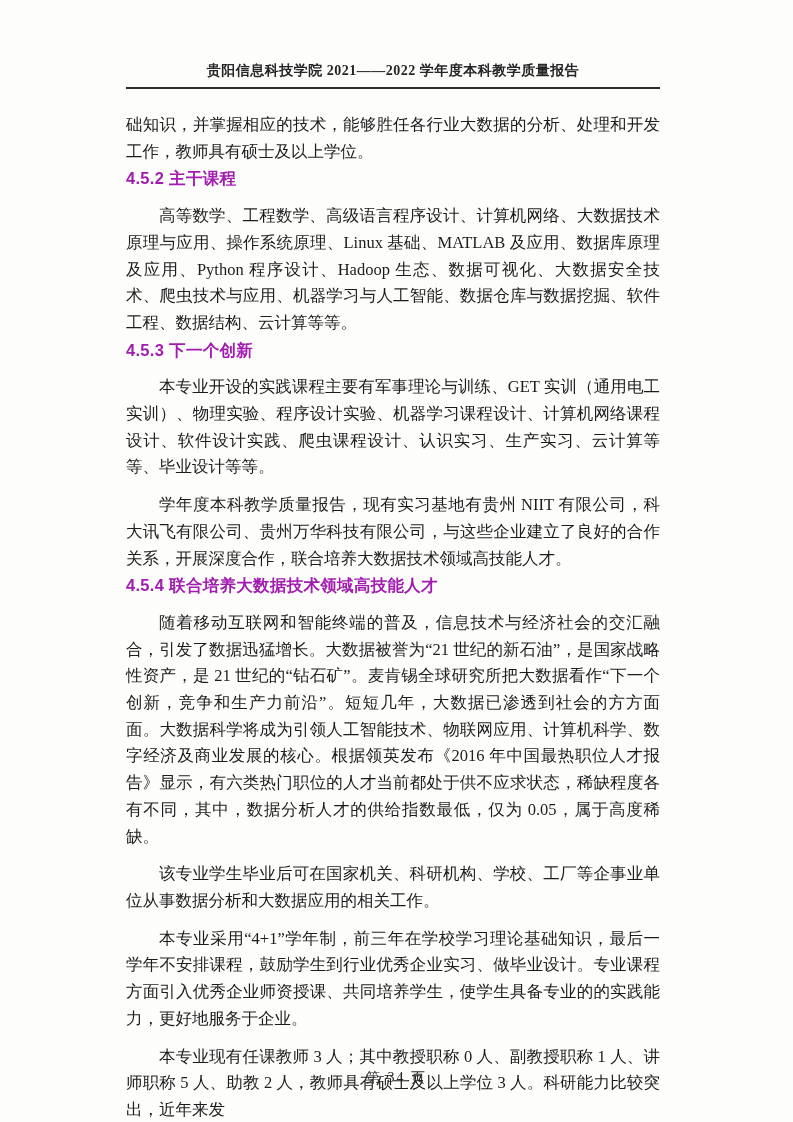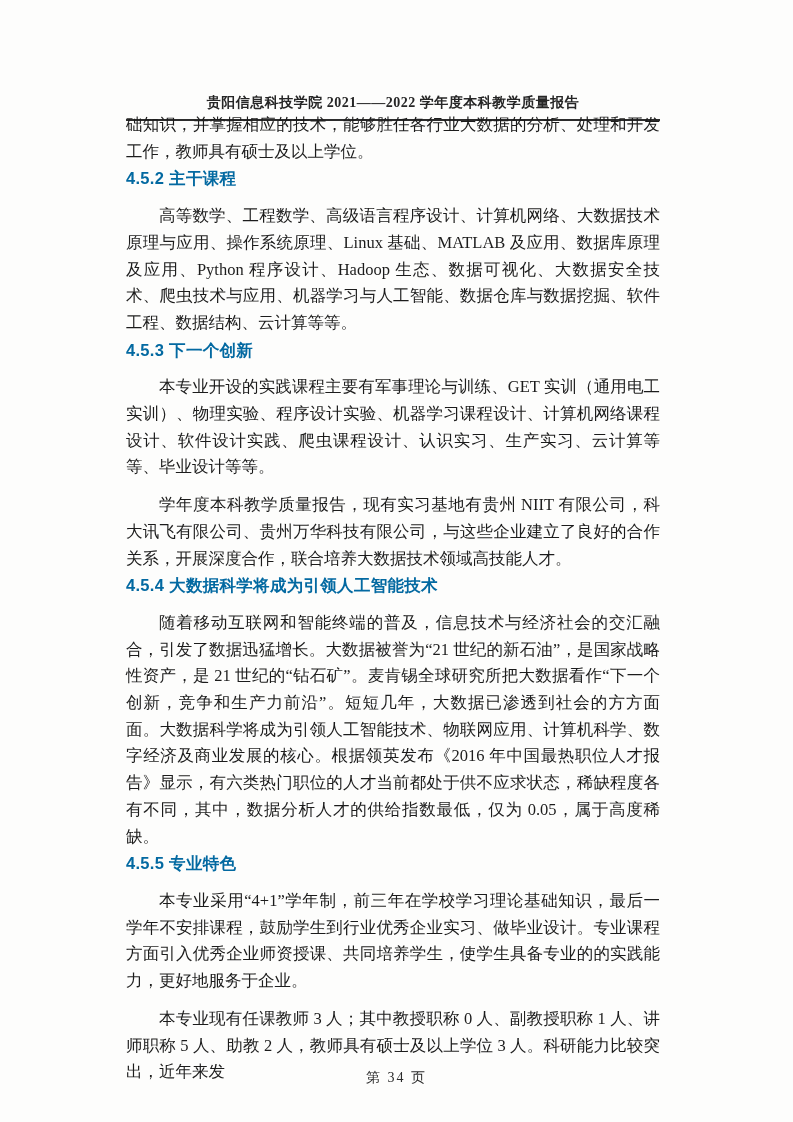--- a/index.html
+++ b/index.html
@@ -16,21 +16,20 @@
     color: #1e1e1e;
     overflow: hidden;
     font-family: "Liberation Serif", "DejaVu Serif", serif;
   }
   .header {
     position: absolute;
     top: 62px;
     left: 126px;
     width: 534px;
     text-align: center;
-    margin-top: 32px;
   }
   .header-title {
     font-size: 14px;
     font-weight: bold;
     letter-spacing: 0.5px;
     color: #262626;
     white-space: nowrap;
   }
   .header-rule {
     margin-top: 7px;
@@ -55,21 +54,21 @@
     text-indent: 2em;
     margin-top: 11px;
   }
   .content h3.heading {
     margin: 0;
     font-family: "Liberation Sans", "DejaVu Sans", sans-serif;
     font-weight: 600;
     font-size: 16.5px;
     line-height: 26.7px;
     letter-spacing: 0.3px;
-    color: #0369a1;
+    color: #a21caf;
     text-align: left;
   }
   .footer {
     position: absolute;
     top: 1068px;
     left: 0;
     width: 100%;
     text-align: center;
   }
   .page-number {
@@ -88,23 +87,23 @@
     <hr class="header-rule">
   </div>
 
   <div class="content">
       <p class="para">础知识，并掌握相应的技术，能够胜任各行业大数据的分析、处理和开发工作，教师具有硕士及以上学位。</p>
       <h3 class="heading">4.5.2 主干课程</h3>
       <p class="para indent">高等数学、工程数学、高级语言程序设计、计算机网络、大数据技术原理与应用、操作系统原理、Linux 基础、MATLAB 及应用、数据库原理及应用、Python 程序设计、Hadoop 生态、数据可视化、大数据安全技术、爬虫技术与应用、机器学习与人工智能、数据仓库与数据挖掘、软件工程、数据结构、云计算等等。</p>
       <h3 class="heading">4.5.3 下一个创新</h3>
       <p class="para indent">本专业开设的实践课程主要有军事理论与训练、GET 实训（通用电工实训）、物理实验、程序设计实验、机器学习课程设计、计算机网络课程设计、软件设计实践、爬虫课程设计、认识实习、生产实习、云计算等等、毕业设计等等。</p>
       <p class="para indent">学年度本科教学质量报告，现有实习基地有贵州 NIIT 有限公司，科大讯飞有限公司、贵州万华科技有限公司，与这些企业建立了良好的合作关系，开展深度合作，联合培养大数据技术领域高技能人才。</p>
-      <h3 class="heading">4.5.4 大数据科学将成为引领人工智能技术</h3>
+      <h3 class="heading">4.5.4 联合培养大数据技术领域高技能人才</h3>
       <p class="para indent">随着移动互联网和智能终端的普及，信息技术与经济社会的交汇融合，引发了数据迅猛增长。大数据被誉为“21 世纪的新石油”，是国家战略性资产，是 21 世纪的“钻石矿”。麦肯锡全球研究所把大数据看作“下一个创新，竞争和生产力前沿”。短短几年，大数据已渗透到社会的方方面面。大数据科学将成为引领人工智能技术、物联网应用、计算机科学、数字经济及商业发展的核心。根据领英发布《2016 年中国最热职位人才报告》显示，有六类热门职位的人才当前都处于供不应求状态，稀缺程度各有不同，其中，数据分析人才的供给指数最低，仅为 0.05，属于高度稀缺。</p>
-      <h3 class="heading">4.5.5 专业特色</h3>
+      <p class="para indent">该专业学生毕业后可在国家机关、科研机构、学校、工厂等企事业单位从事数据分析和大数据应用的相关工作。</p>
       <p class="para indent">本专业采用“4+1”学年制，前三年在学校学习理论基础知识，最后一学年不安排课程，鼓励学生到行业优秀企业实习、做毕业设计。专业课程方面引入优秀企业师资授课、共同培养学生，使学生具备专业的的实践能力，更好地服务于企业。</p>
       <p class="para indent">本专业现有任课教师 3 人；其中教授职称 0 人、副教授职称 1 人、讲师职称 5 人、助教 2 人，教师具有硕士及以上学位 3 人。科研能力比较突出，近年来发</p>
     </div>
 
   <div class="footer">
     <span class="page-number">第 34 页</span>
   </div>
 
 </div>
 

